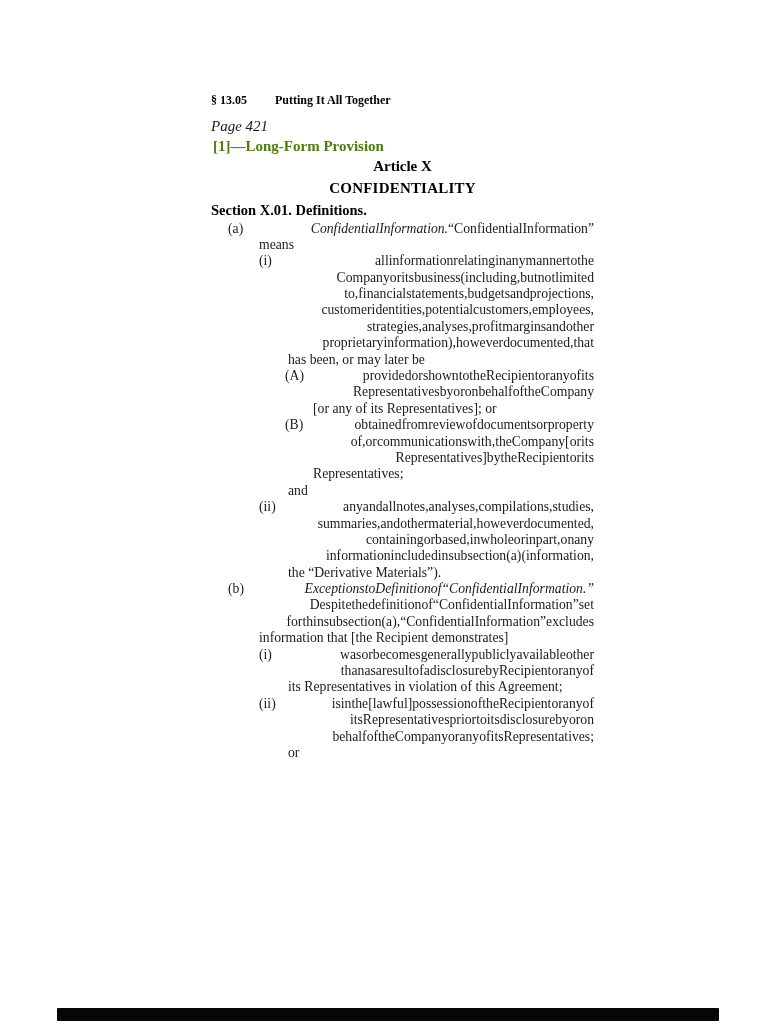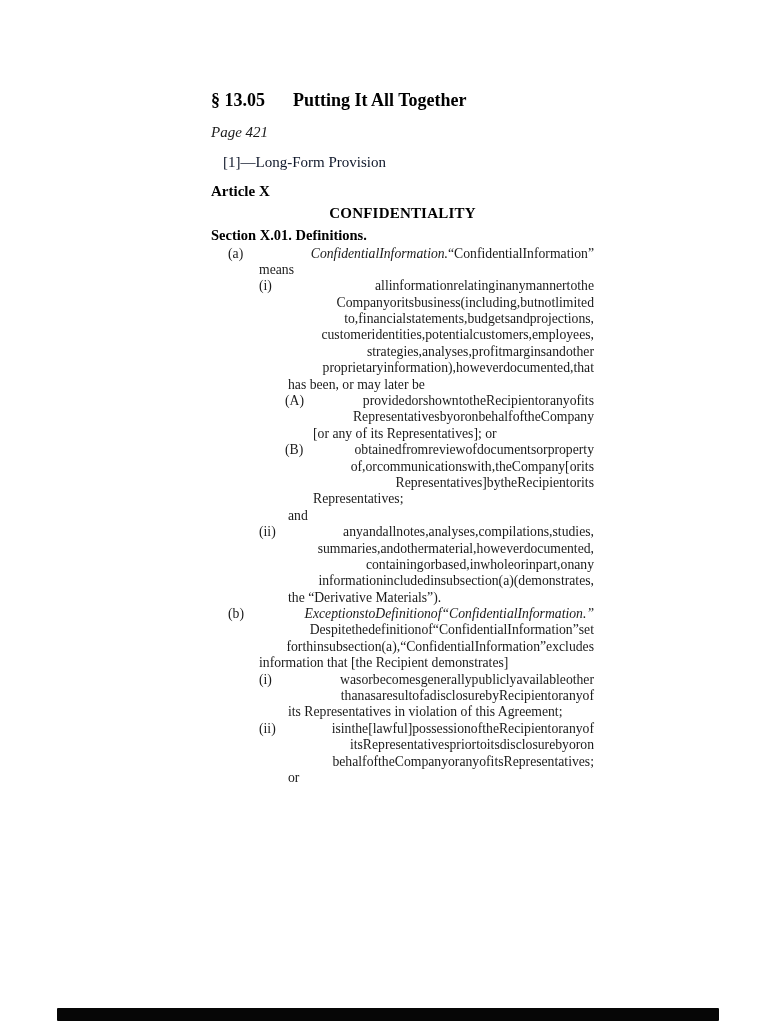--- a/index.html
+++ b/index.html
@@ -7,25 +7,25 @@
     width:770px;height:1024px;
     background:#ffffff;
     font-family:"Liberation Serif","DejaVu Serif",serif;
     color:#1a1a1a;
     overflow:hidden;
     position:relative;
   }
   .page{position:absolute;inset:0;background:#ffffff;}
   .content-col{position:absolute;left:211px;top:0;width:383px;}
 
-  h1{margin:91px 0 14px 0;font-size:18px;line-height:19px;font-weight:bold;color:#000;}
+  h1{margin:91px 0 8px 0;font-size:12px;line-height:19px;font-weight:bold;color:#000;}
   h1 .h1-num{margin-right:28px;}
   .page-label{margin:6px 0 0 0;font-size:15px;line-height:17.5px;font-style:italic;font-weight:normal;}
-  .provision{margin:12px;font-size:15px;line-height:17.5px;font-weight:normal;color:#0f172a;}
-  .article{margin:3px 0 0 0;font-size:15px;line-height:17.5px;font-weight:bold;color:#000;}
+  .provision{margin:2px;font-size:15px;line-height:17.5px;font-weight:bold;color:#4d7c0f;}
+  .article{margin:3px 0 0 0;font-size:15px;line-height:17.5px;font-weight:bold;text-align:center;color:#000;}
   .conf{margin:4.5px 0 0 0;font-size:15px;line-height:17.5px;font-weight:bold;text-align:center;letter-spacing:.2px;color:#000;}
   .section{margin:4px 0 0 0;font-size:14.5px;line-height:17px;font-weight:bold;color:#000;}
 
   .blocks{margin-top:2px;font-size:13.7px;}
   .block{position:relative;}
   .marker{position:absolute;top:0;line-height:16.4px;}
   .lvl1 > .marker{left:17px;}
   .lvl1 > .content{margin-left:48px;}
   .lvl2 > .marker{left:48px;}
   .lvl2 > .content{margin-left:77px;}
@@ -97,21 +97,21 @@
           <div class="content">
             <div class="line last"><span>and</span></div>
           </div>
         </div>
         <div class="block lvl2">
           <span class="marker">(ii)</span>
           <div class="content">
             <div class="line"><span>any</span><span>and</span><span>all</span><span>notes,</span><span>analyses,</span><span>compilations,</span><span>studies,</span></div>
             <div class="line"><span>summaries,</span><span>and</span><span>other</span><span>material,</span><span>however</span><span>documented,</span></div>
             <div class="line"><span>containing</span><span>or</span><span>based,</span><span>in</span><span>whole</span><span>or</span><span>in</span><span>part,</span><span>on</span><span>any</span></div>
-            <div class="line"><span>information</span><span>included</span><span>in</span><span>subsection</span><span>(a)</span><span>(demonstrates,</span></div>
+            <div class="line"><span>information</span><span>included</span><span>in</span><span>subsection</span><span>(a)</span><span>(information,</span></div>
             <div class="line last"><span>the “Derivative Materials”).</span></div>
           </div>
         </div>
         <div class="block lvl1">
           <span class="marker">(b)</span>
           <div class="content">
             <div class="line"><span class="it">Exceptions</span><span class="it">to</span><span class="it">Definition</span><span class="it">of</span><span class="it">“Confidential</span><span class="it">Information.”</span></div>
             <div class="line"><span>Despite</span><span>the</span><span>definition</span><span>of</span><span>“Confidential</span><span>Information”</span><span>set</span></div>
             <div class="line"><span>forth</span><span>in</span><span>subsection</span><span>(a),</span><span>“Confidential</span><span>Information”</span><span>excludes</span></div>
             <div class="line last"><span>information that [the Recipient demonstrates]</span></div>

